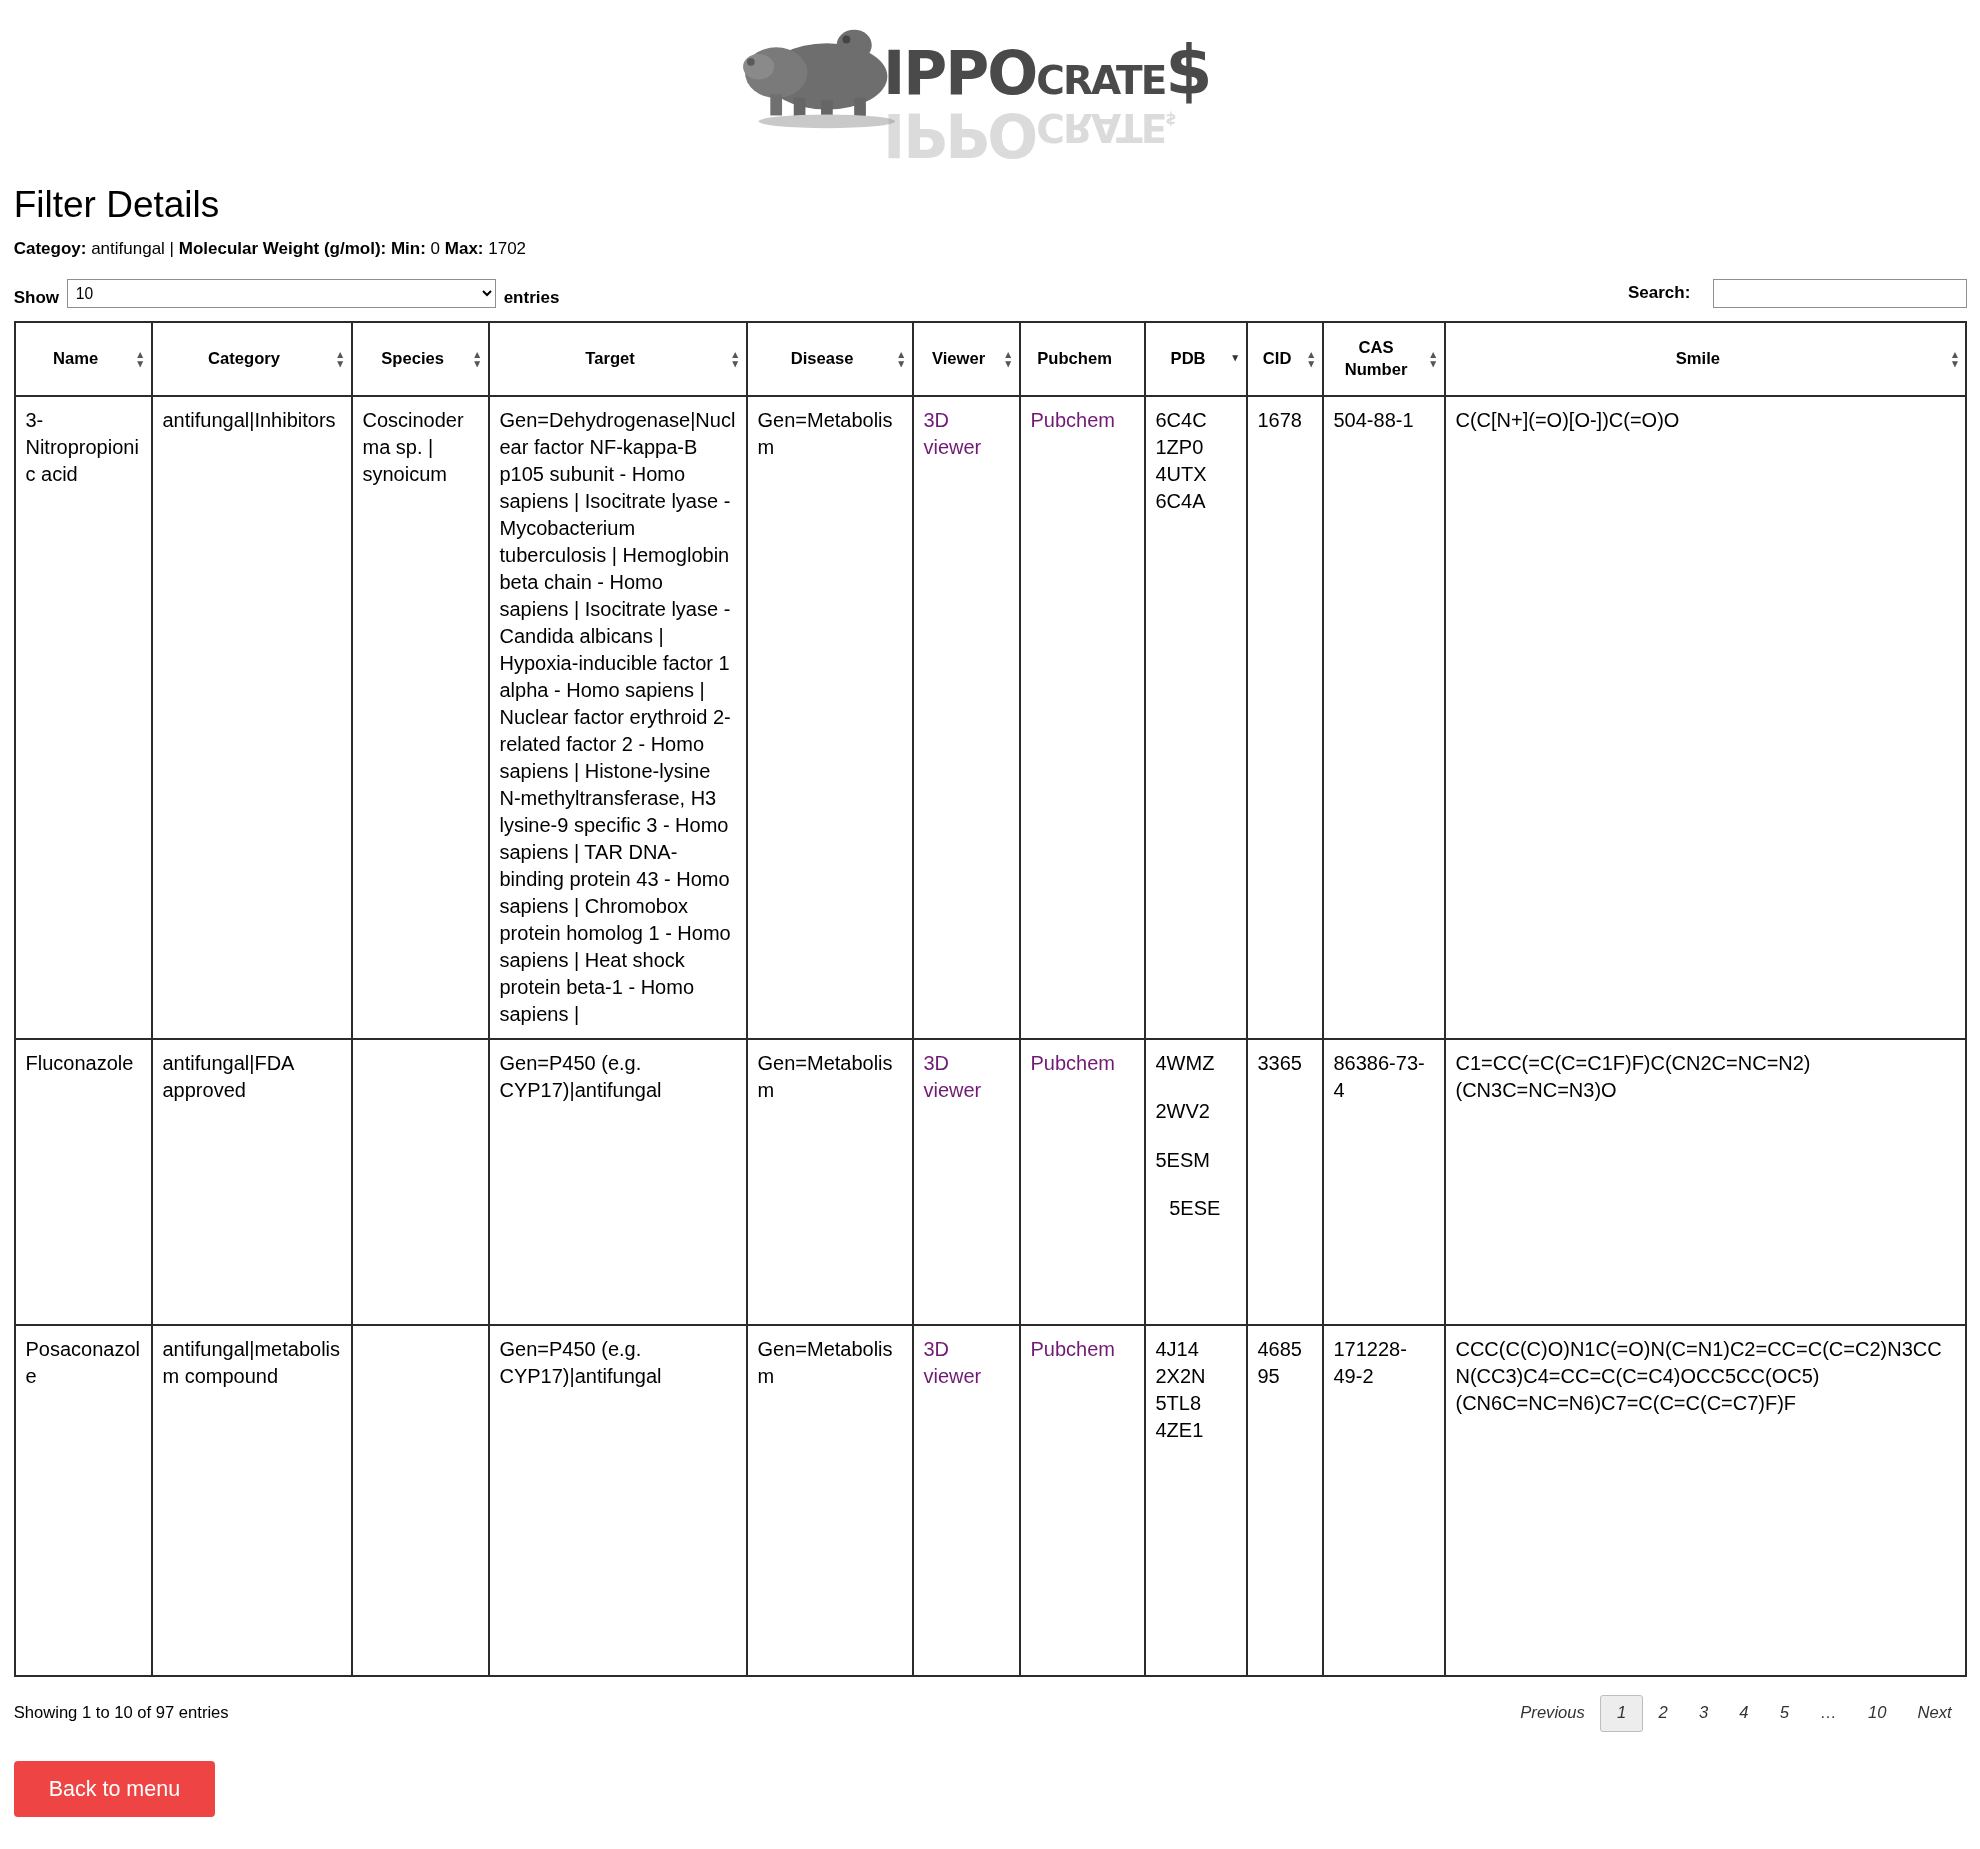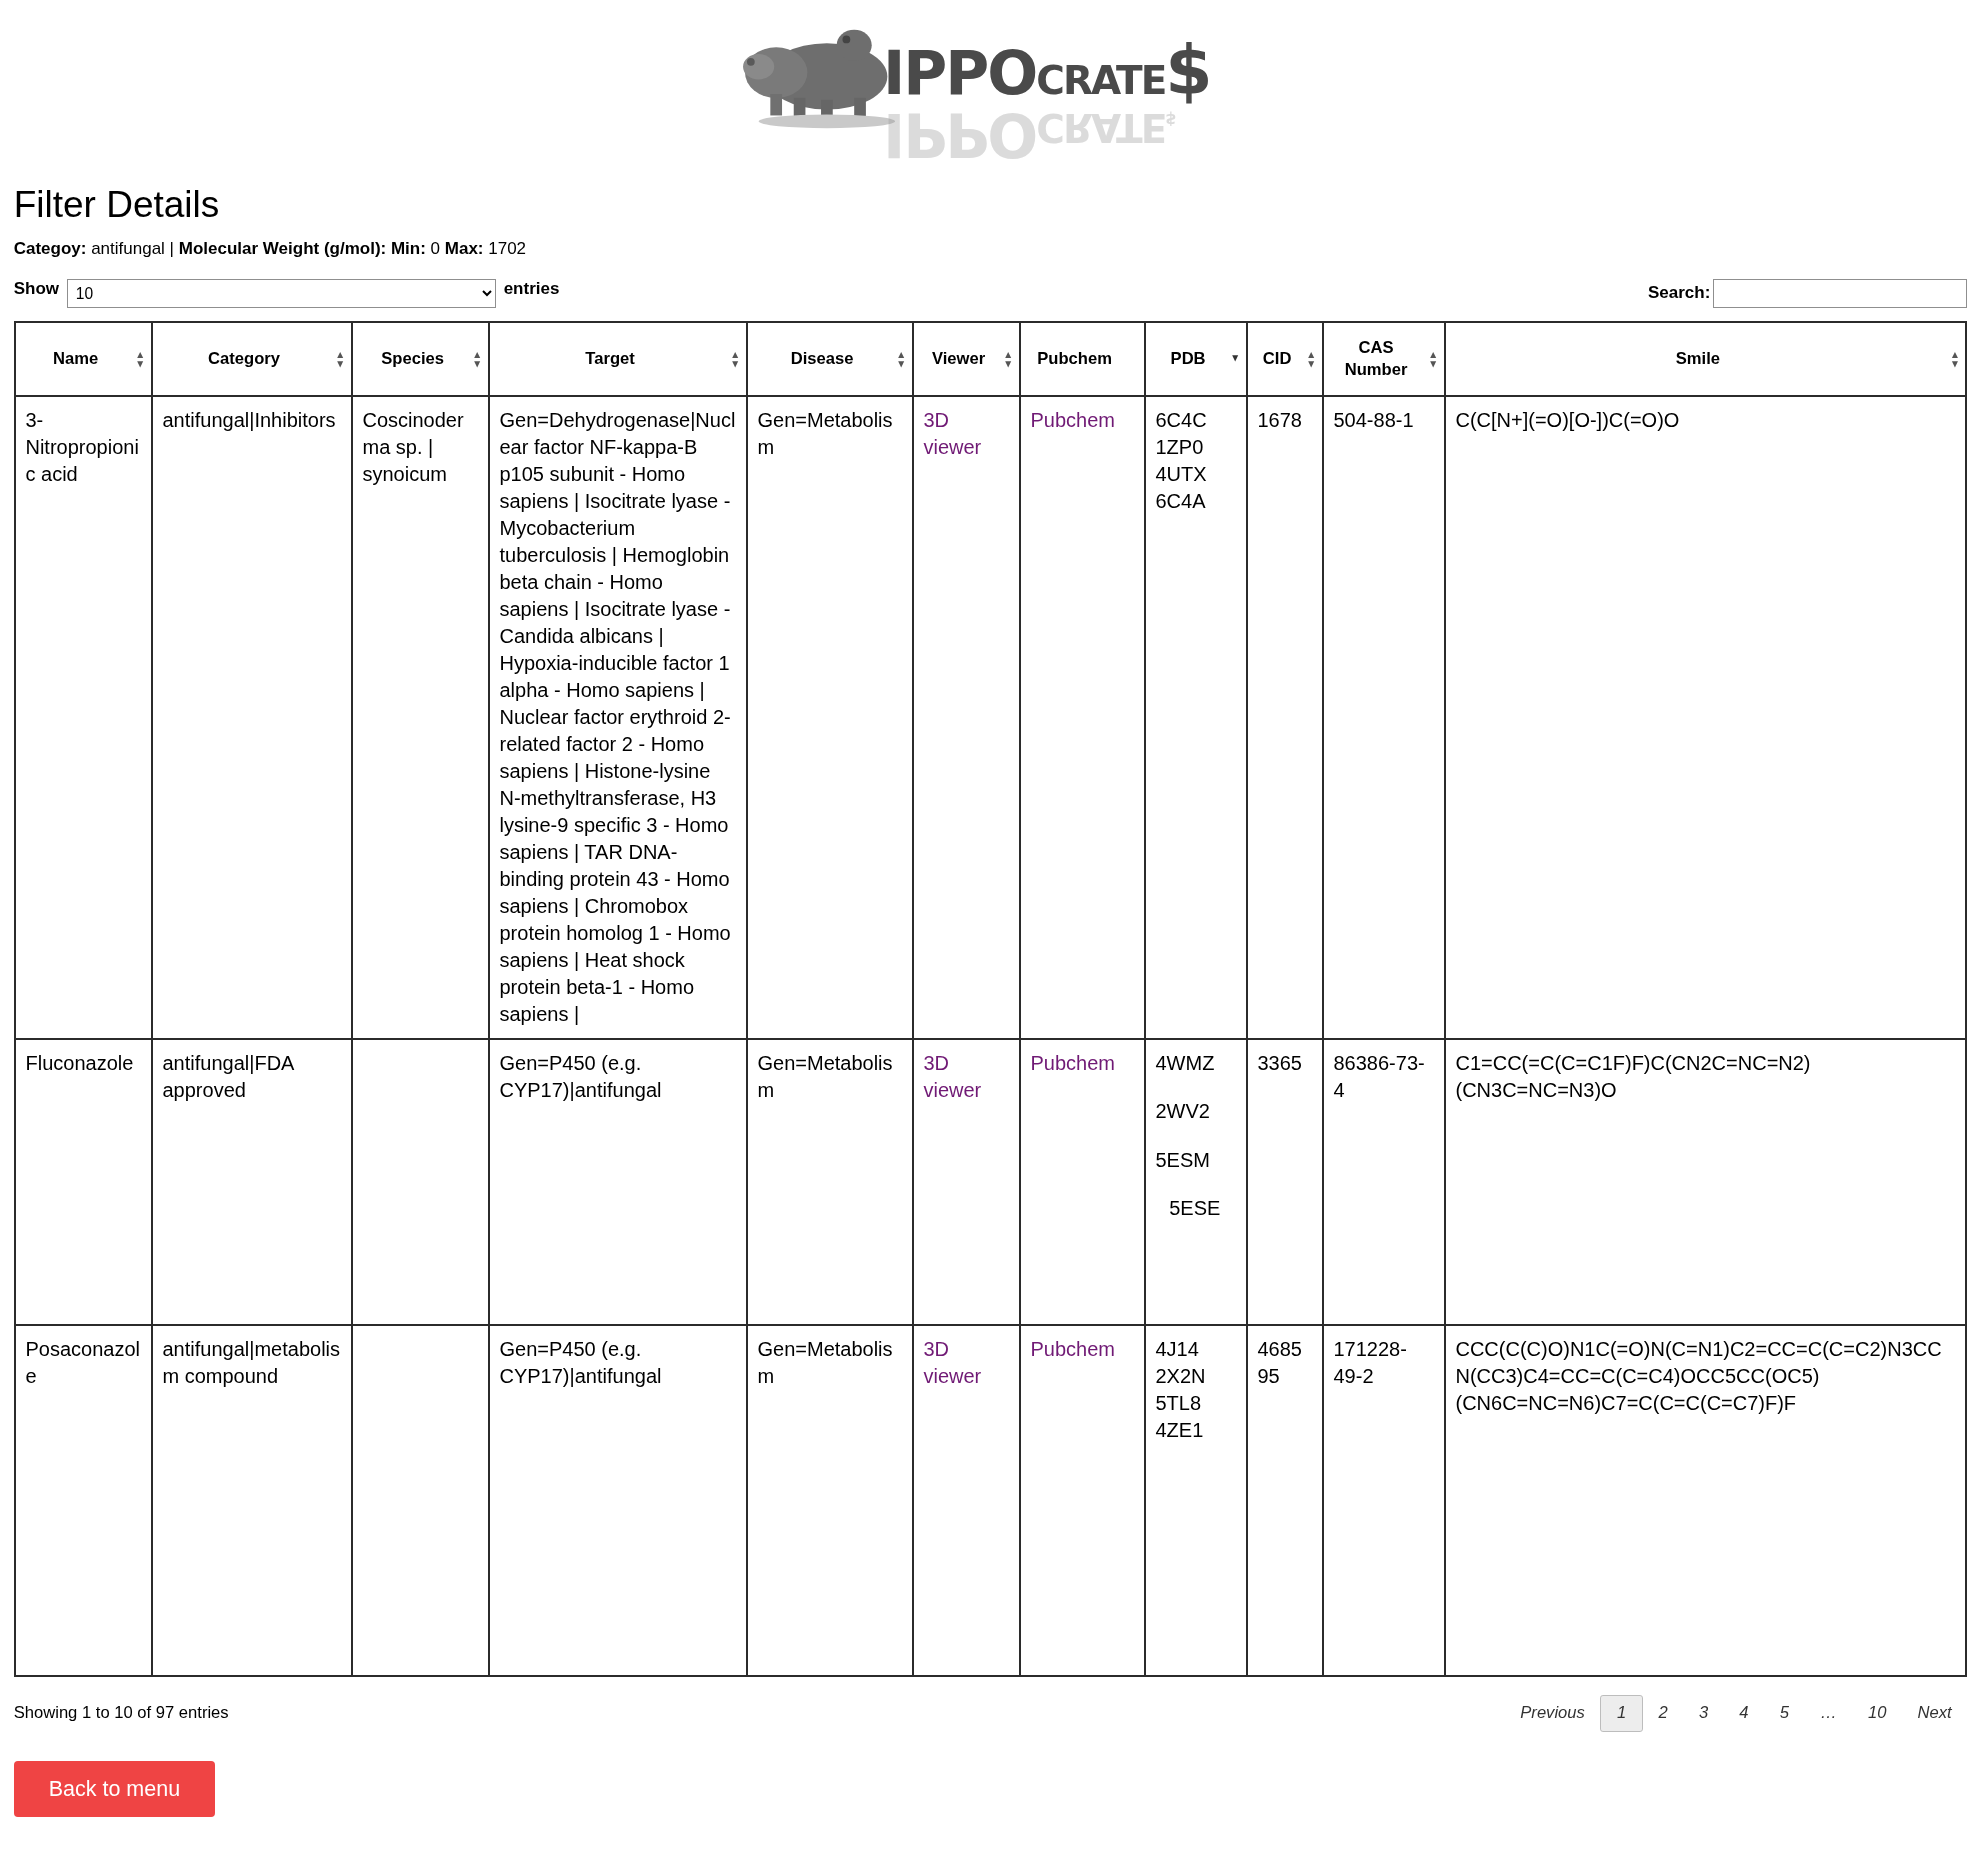--- a/index.html
+++ b/index.html
@@ -76,32 +76,32 @@
   }
   .filter-summary b { font-weight: bold; }
   
   .controls {
     display: flex;
     justify-content: space-between;
     align-items: center;
     margin-bottom: 13.7px;
     font-size: 17px;
   }
-  .show-entries { display: flex; align-items: flex-start; gap: 7.8px; font-weight: bold; }
+  .show-entries { display: flex; align-items: flex-end; gap: 7.8px; font-weight: bold; }
   .show-entries select {
     font-family: "Liberation Sans", sans-serif;
     font-size: 15.6px;
     width: 429px;
     height: 29px;
     padding: 2px 3.9px;
     border: 1px solid #8f8f8f;
     background: #fff;
   }
   .show-entries .entries-label { font-weight: bold; }
-  .search-box { display: flex; align-items: center; gap: 3px; font-weight: bold; }
+  .search-box { display: flex; align-items: center; gap: 23px; font-weight: bold; }
   .search-box input {
     font-family: "Liberation Sans", sans-serif;
     font-size: 15.6px;
     width: 254px;
     height: 29px;
     border: 1px solid #8f8f8f;
     padding: 2px 5.9px;
   }
   
   table.data {

